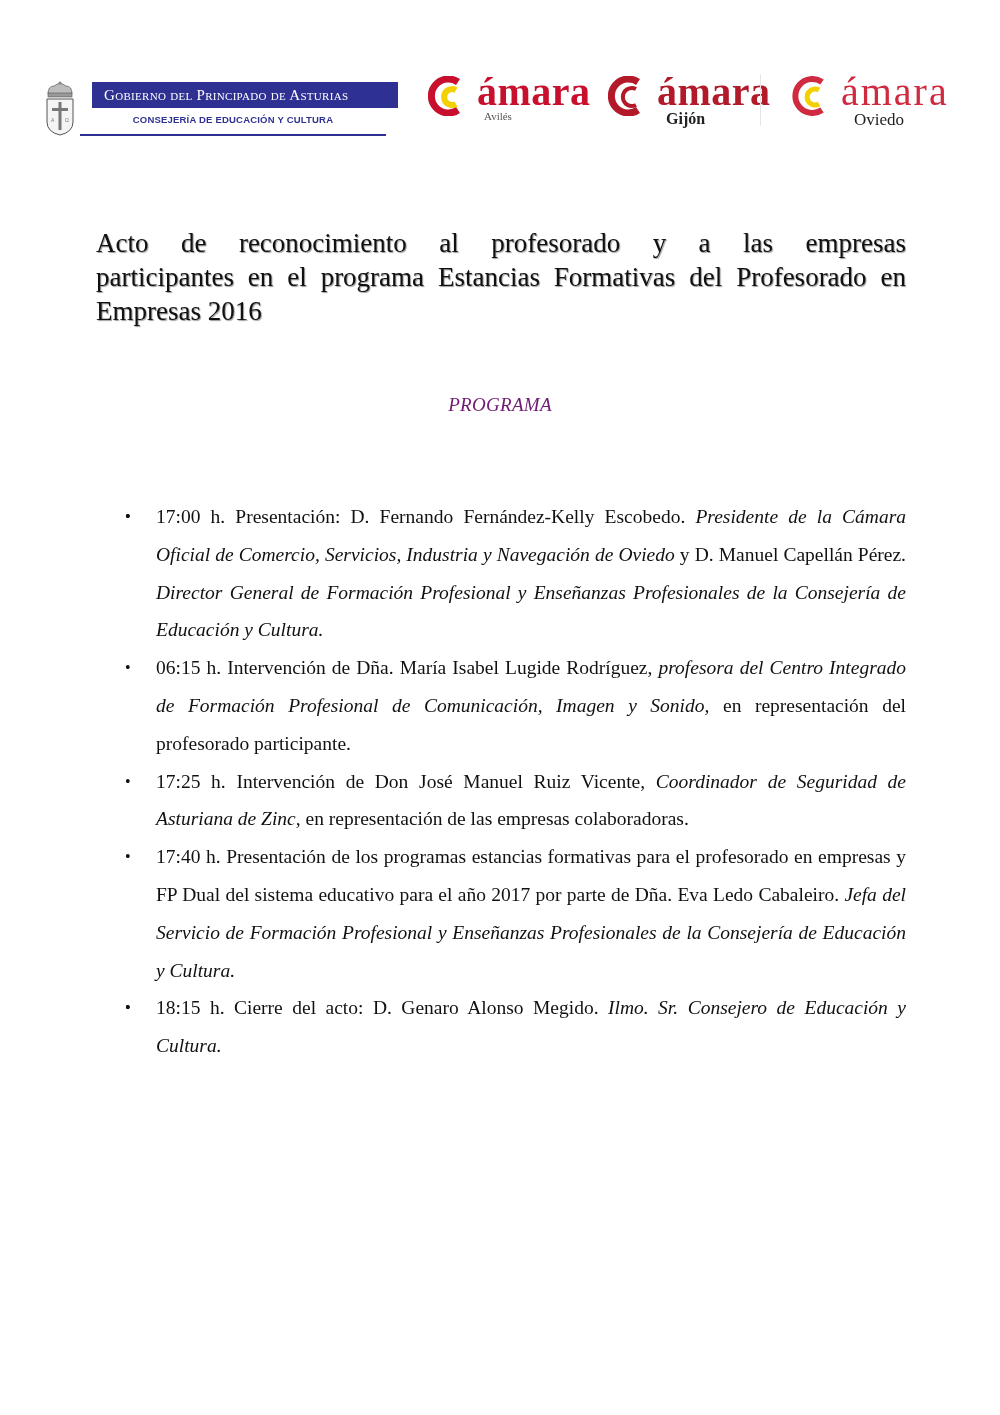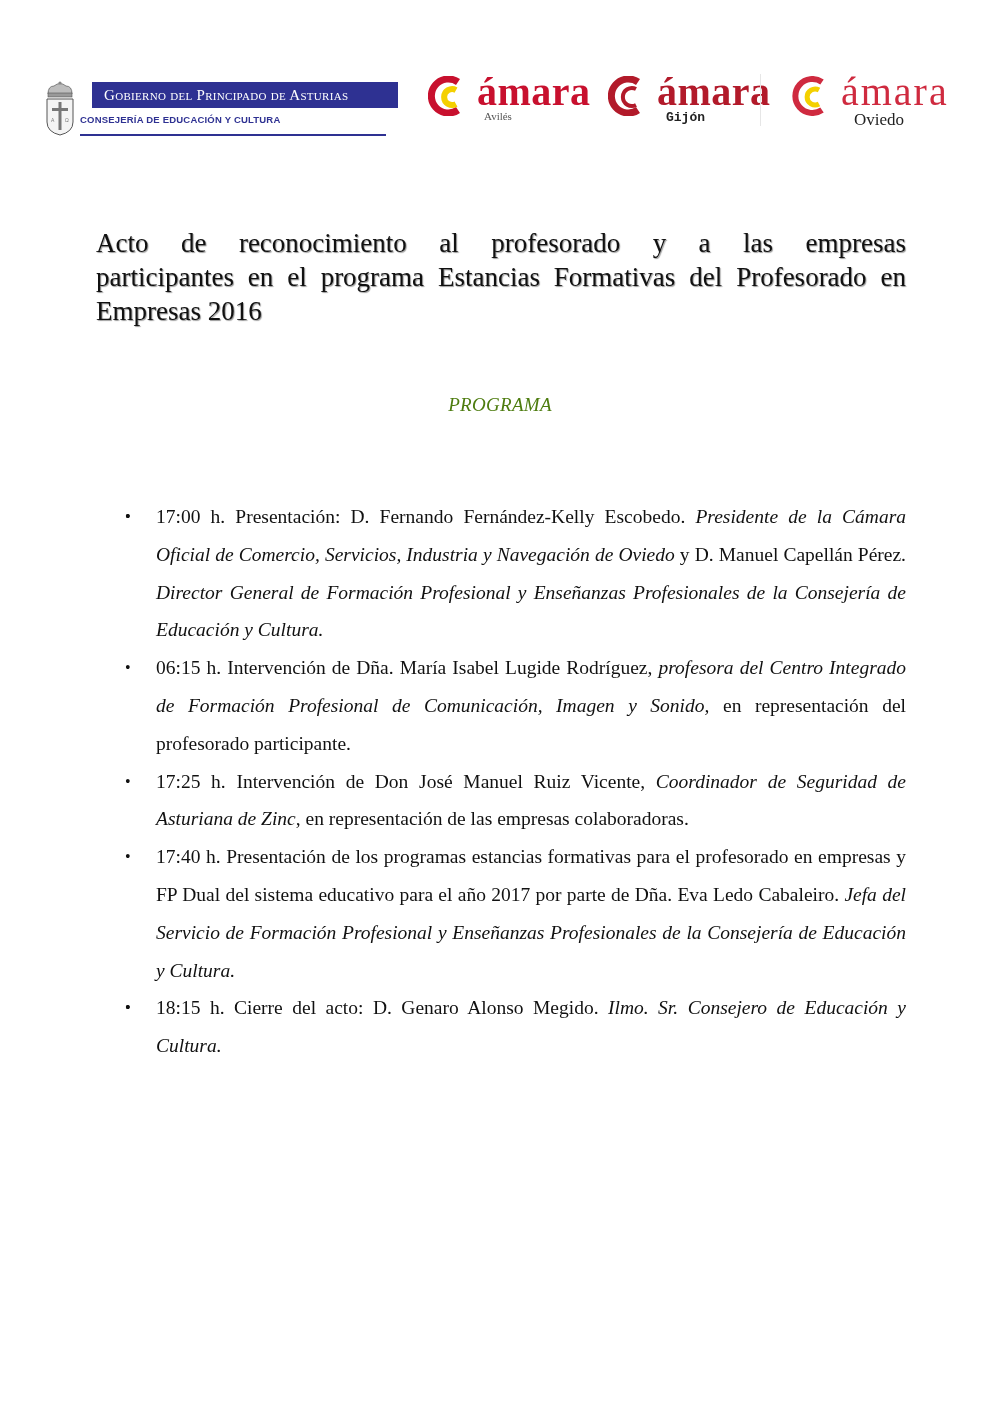--- a/index.html
+++ b/index.html
@@ -2,42 +2,42 @@
 <html><head>
   <meta charset="utf-8">
   <style>
     html, body { margin: 0; padding: 0; background: #ffffff; }
     body { width: 1000px; height: 1415px; position: relative; overflow: hidden; font-family: "Liberation Serif", "DejaVu Serif", serif; color: #111; }
 
     
     .gov-logo { position: absolute; left: 44px; top: 80px; width: 344px; height: 58px; }
     .shield { position: absolute; left: 0; top: 0; width: 32px; height: 56px; }
     .gov-bar { position: absolute; left: 36px; top: 2px; width: 306px; height: 26px; background: #2e3192; color: #fff; font-family: "Liberation Serif", serif; font-size: 15px; line-height: 26px; padding-left: 12px; box-sizing: border-box; font-variant: small-caps; letter-spacing: 0.3px; white-space: nowrap; margin-left: 12px; }
-    .gov-sub { position: absolute; left: 36px; top: 30px; width: 306px; height: 20px; color: #2e3192; font-family: "Liberation Sans", sans-serif; font-size: 9.5px; font-weight: bold; line-height: 20px; letter-spacing: 0.2px; white-space: nowrap; }
+    .gov-sub { position: absolute; left: 36px; top: 30px; width: 306px; height: 20px; color: #2e3192; font-family: "Liberation Sans", sans-serif; font-size: 9.5px; font-weight: bold; line-height: 20px; text-align: center; letter-spacing: 0.2px; white-space: nowrap; }
     .gov-line { position: absolute; left: 36px; top: 54px; width: 306px; height: 2px; background: #2e3192; }
 
     .camara { position: absolute; top: 72px; height: 56px; }
     .camara .mark { position: absolute; left: 0; top: 4px; width: 38px; height: 40px; }
     .camara .word { position: absolute; left: 30px; top: -4px; font-family: "Liberation Serif", "DejaVu Serif", serif; font-weight: bold; font-size: 40px; color: #c8102e; letter-spacing: 0.5px; white-space: nowrap; margin-left: 19px; }
     .camara .city { position: absolute; top: 38px; font-family: "Liberation Serif", serif; font-size: 17px; color: #222; white-space: nowrap; }
     .camara-aviles { left: 428px; width: 155px; }
     .camara-aviles .city { left: 56px; color: #555; font-size: 11px; text-align: right; }
     .camara-gijon { left: 608px; width: 155px; }
     .camara-gijon .word { color: #b21a2a; }
-    .camara-gijon .city { left: 58px; font-weight: bold; font-size: 13px; font-family: Liberation Mono, monospace; }
+    .camara-gijon .city { left: 58px; font-weight: bold; font-size: 16px; }
     .camara-oviedo { left: 792px; width: 155px; }
     .camara-oviedo .word { color: #cf2a3f; letter-spacing: 2px; font-weight: normal; }
     .camara-oviedo .city { left: 62px; }
     .vsep { position: absolute; left: 760px; top: 74px; width: 1px; height: 52px; background: #e6e6e6; }
 
     
     .title { position: absolute; left: 96px; top: 226px; width: 810px; font-family: "Liberation Serif", serif; font-size: 27px; line-height: 34px; text-align: justify; text-align-last: left; color: #111; text-shadow: 1px 1px 1px #9a9a9a; }
     .title .line1 { display: block; text-align: justify; text-align-last: justify; }
 
-    .programa { position: absolute; left: 0; width: 1000px; top: 394px; text-align: center; font-style: italic; font-size: 19px; color: #4d7c0f; letter-spacing: 0.3px; }
+    .programa { position: absolute; left: 0; width: 1000px; top: 394px; text-align: center; font-style: italic; font-size: 19px; color: #701a75; letter-spacing: 0.3px; }
 
     
     .agenda { position: absolute; left: 120px; top: 498px; width: 786px; margin: 0; padding: 0; list-style: none; }
     .agenda li { position: relative; padding-left: 36px; font-size: 19.5px; line-height: 37.8px; text-align: justify; color: #111; }
     .agenda .bullet { position: absolute; left: 5px; top: 0; font-size: 16px; line-height: 37.8px; }
     .agenda .it { font-style: italic; }
   </style>
 </head>
 <body>
 

